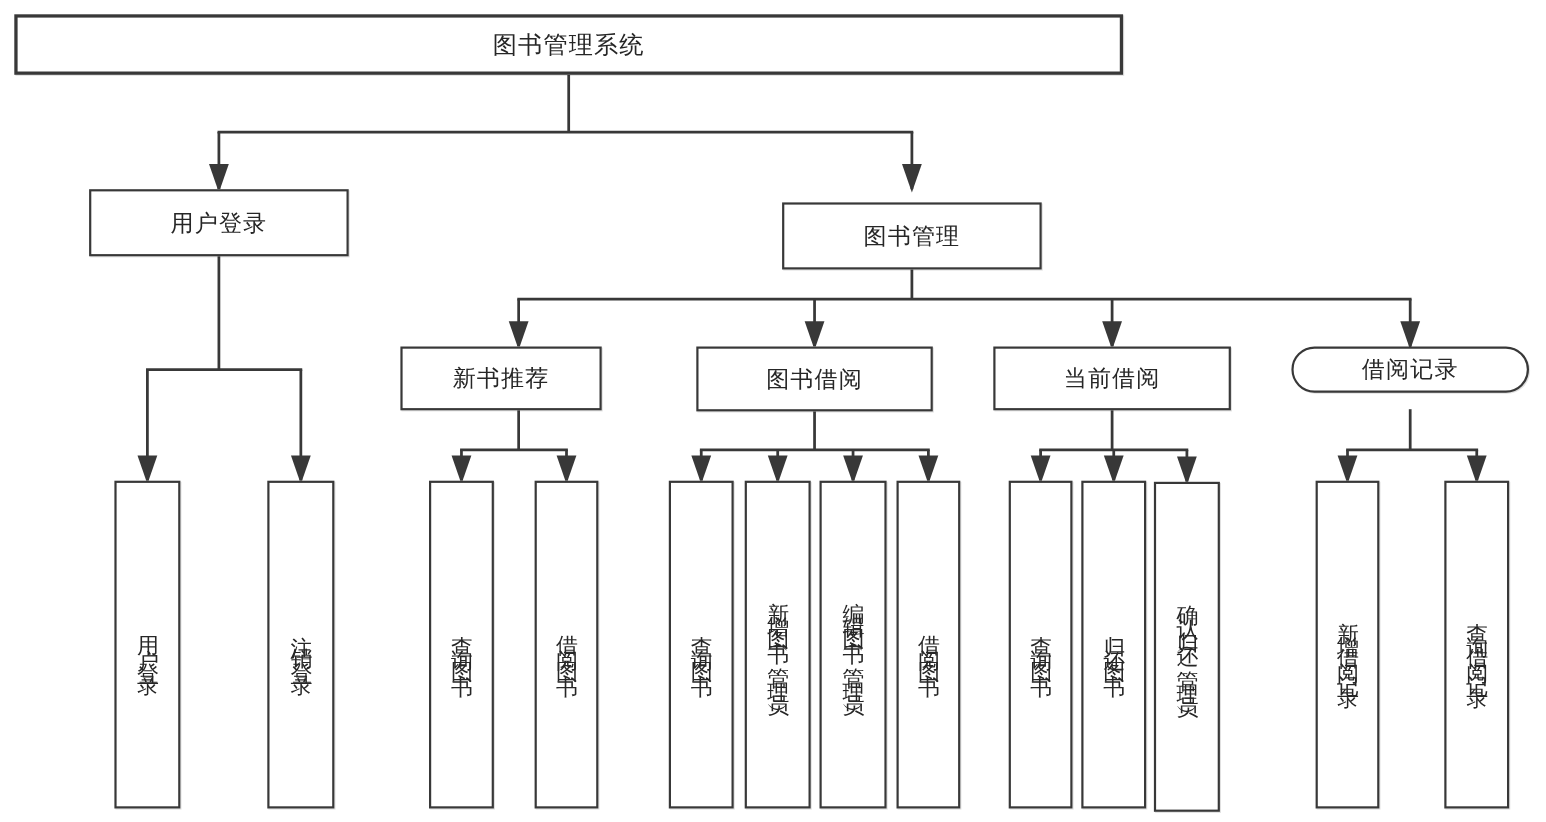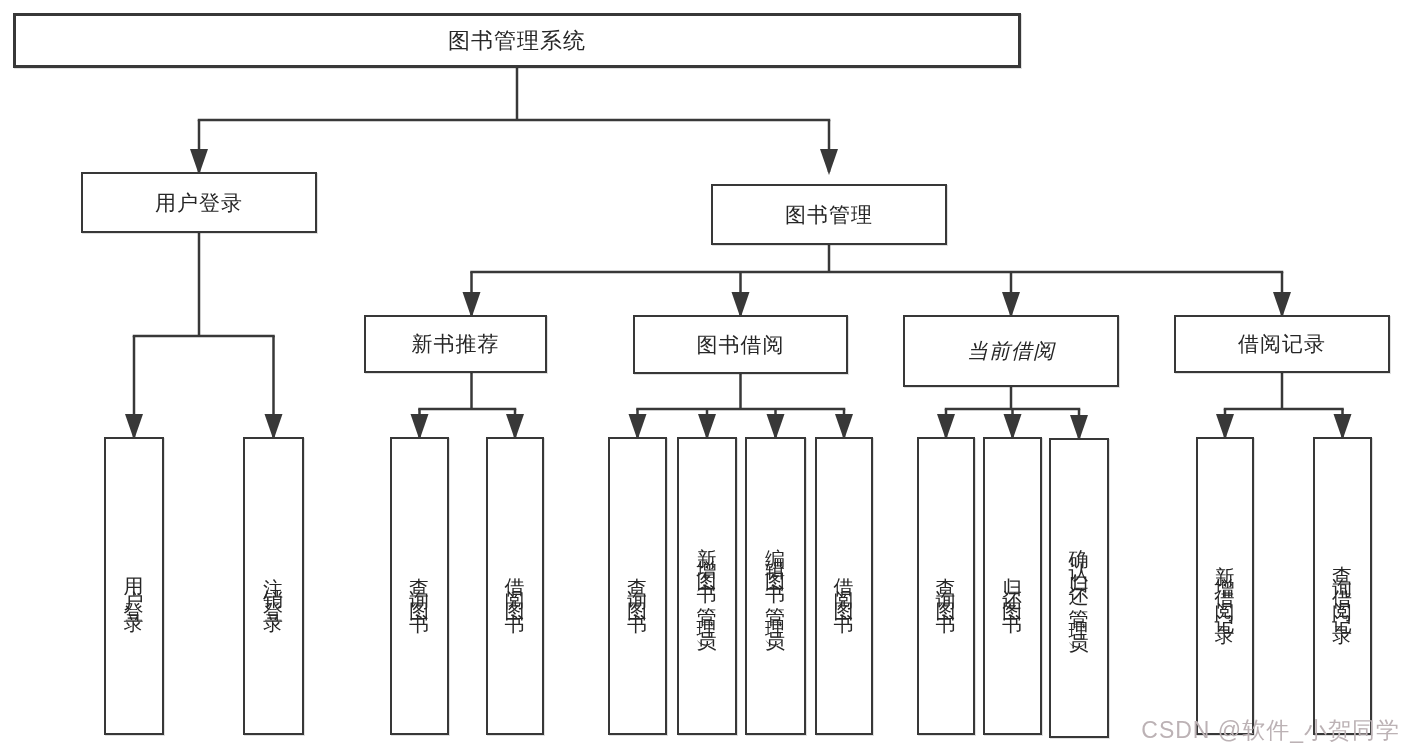--- a/index.html
+++ b/index.html
@@ -120,24 +120,24 @@
       </div>
       <div class="node" style="left: 711px; top: 172px; width: 236px; height: 61px; margin-top: 12px;">
         <span class="label">图书管理</span>
       </div>
       <div class="node" style="left: 364px; top: 315px; width: 183px; height: 58px;">
         <span class="label">新书推荐</span>
       </div>
       <div class="node" style="left: 633px; top: 315px; width: 215px; height: 59px;">
         <span class="label">图书借阅</span>
       </div>
-      <div class="node" style="left: 903px; top: 315px; width: 216px; height: 72px; font-style: italic;">
+      <div class="node" style="left: 903px; top: 315px; width: 216px; height: 58px;">
         <span class="label">当前借阅</span>
       </div>
-      <div class="node" style="left: 1174px; top: 315px; width: 216px; height: 58px;">
+      <div class="node" style="left: 1174px; top: 315px; width: 216px; height: 42px; border-radius: 23px;">
         <span class="label">借阅记录</span>
       </div>
       <div class="node vertical" style="left: 104px; top: 437px; width: 60px; height: 298px;">
         <span class="label">用户登录</span>
       </div>
       <div class="node vertical" style="left: 243px; top: 437px; width: 61px; height: 298px;">
         <span class="label">注销登录</span>
       </div>
       <div class="node vertical" style="left: 390px; top: 437px; width: 59px; height: 298px;">
         <span class="label">查询图书</span>
@@ -166,14 +166,13 @@
       <div class="node vertical" style="left: 1049px; top: 438px; width: 60px; height: 300px;">
         <span class="label">确认归还（管理员）</span>
       </div>
       <div class="node vertical" style="left: 1196px; top: 437px; width: 58px; height: 298px;">
         <span class="label">新增借阅记录</span>
       </div>
       <div class="node vertical" style="left: 1313px; top: 437px; width: 59px; height: 298px;">
         <span class="label">查询借阅记录</span>
       </div>
     </div>
-  <div class="watermark">CSDN @软件_小贺同学</div>
 </div>
 
 </body></html>

